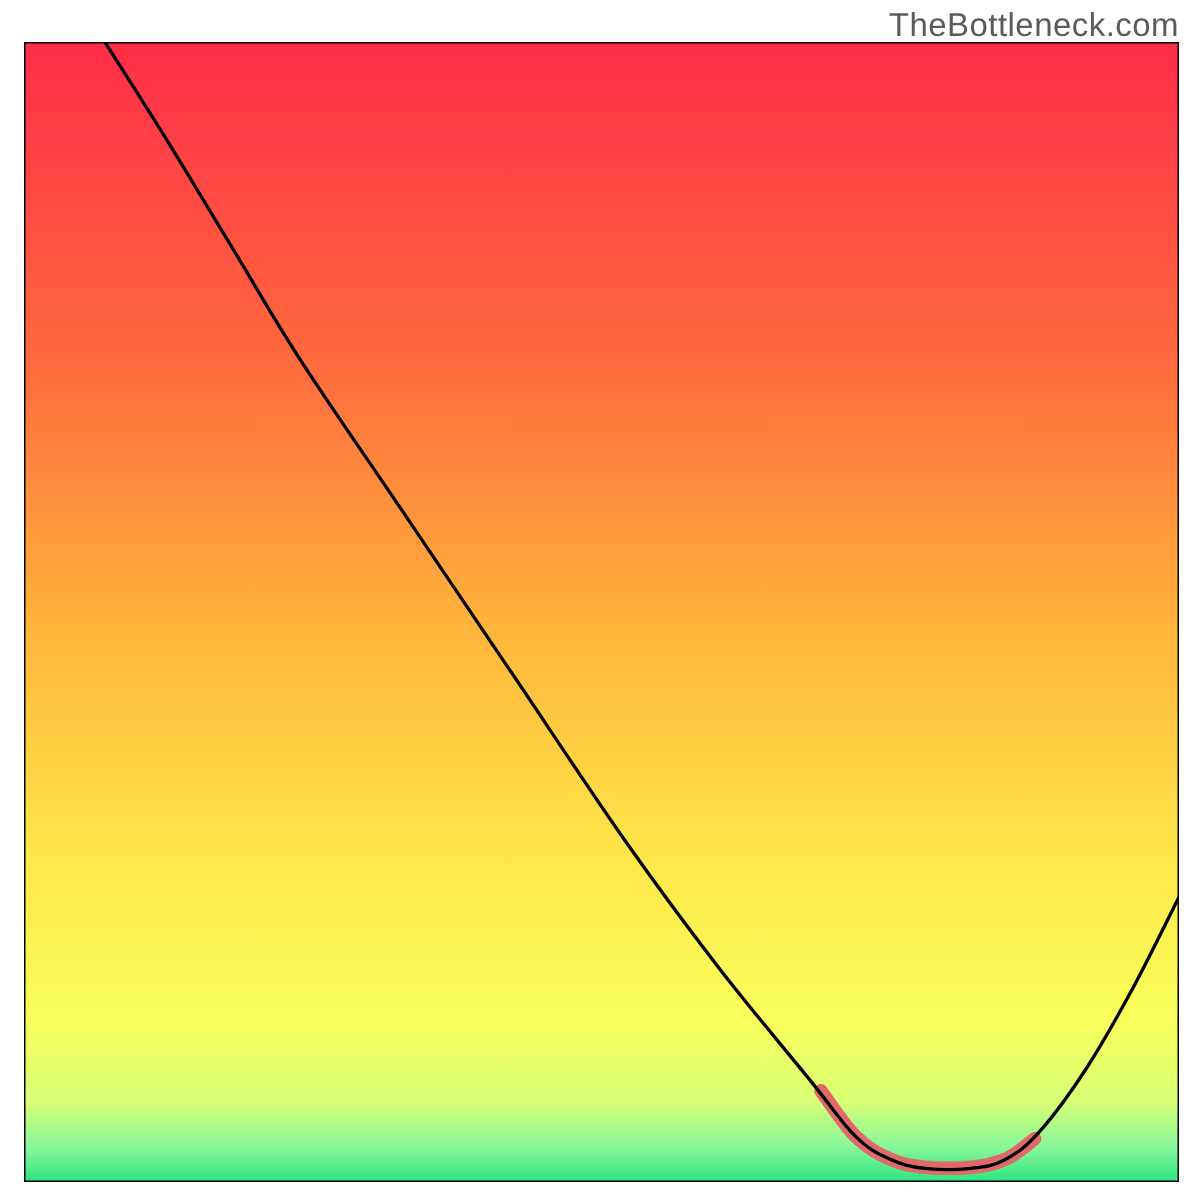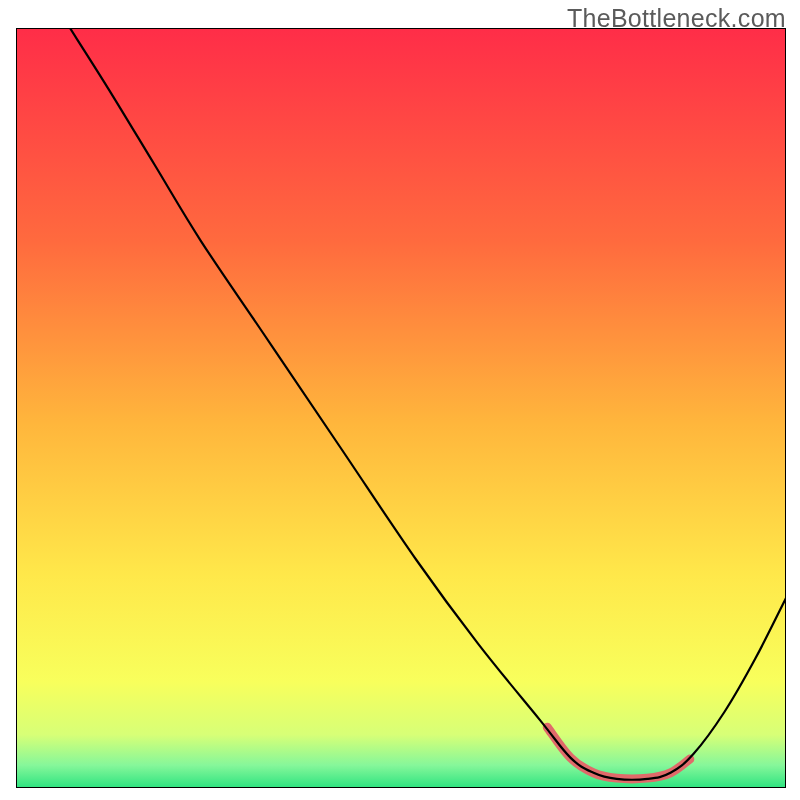--- a/index.html
+++ b/index.html
@@ -12,21 +12,21 @@
   }
   .wrap {
     position: relative;
     width: 800px;
     height: 800px;
   }
   .watermark {
     position: absolute;
     top: 4px;
     right: 14px;
-    font-size: 25px;
+    font-size: 22px;
     color: #5b5b5b;
     font-weight: 400;
     letter-spacing: 0.3px;
   }
   .plot {
     position: absolute;
     left: 16px;
     top: 28px;
     width: 770px;
     height: 760px;

